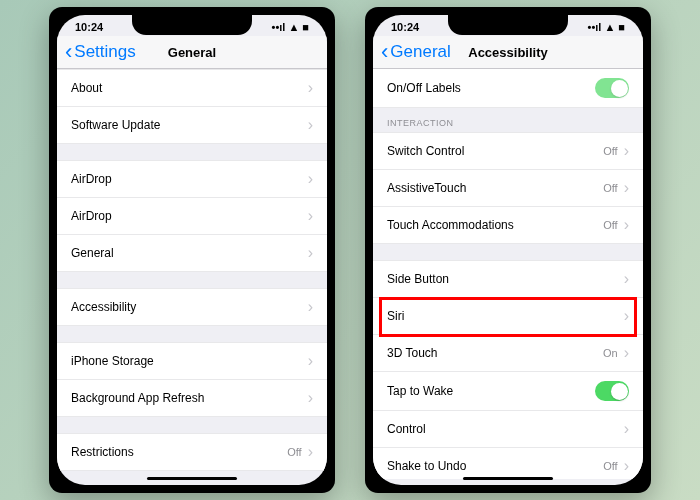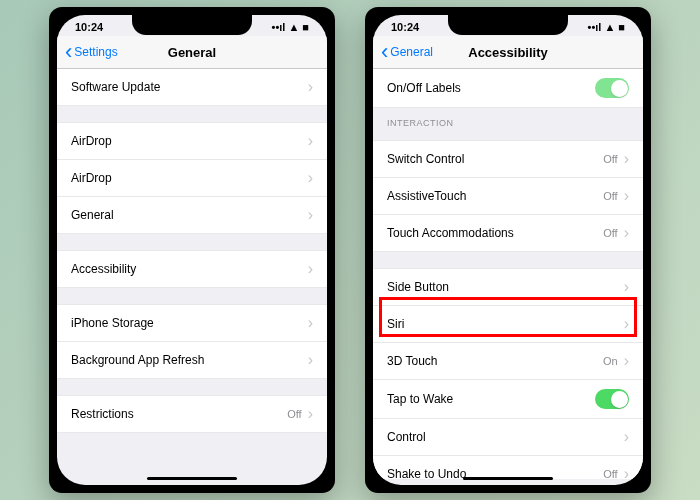--- a/index.html
+++ b/index.html
@@ -2,25 +2,25 @@
 <html><head>
 <meta charset="utf-8">
 <style>
 body{margin:0;font-family:-apple-system,Helvetica,Arial,sans-serif;background:linear-gradient(135deg,#a8c9b8,#c9dcc4);width:700px;height:500px;display:flex;justify-content:center;align-items:center;gap:30px}
 .phone{width:270px;height:470px;background:#000;border-radius:13px;padding:8px;box-shadow:0 10px 30px rgba(0,0,0,.3);position:relative}
 .screen{width:100%;height:100%;background:#efeff4;border-radius:28px;overflow:hidden;position:relative}
 .notch{position:absolute;top:0;left:50%;transform:translateX(-50%);width:120px;height:20px;background:#000;border-radius:0 0 14px 14px;z-index:10}
 .statusbar{display:flex;justify-content:space-between;padding:6px 18px 3px;font-size:11px;font-weight:600;color:#000}
 .statusbar .right{display:flex;gap:3px;align-items:center}
 .navbar{display:flex;align-items:center;justify-content:center;position:relative;height:32px;border-bottom:1px solid #c8c7cc;background:#f7f7f8}
-.back{position:absolute;left:8px;color:#007aff;font-size:12px;display:flex;align-items:center}
+.back{position:absolute;left:8px;color:#007aff;font-size:17px;display:flex;align-items:center}
 .back::before{content:"‹";font-size:22px;margin-right:2px;font-weight:300}
 .title{font-size:13px;font-weight:600}
 .content{height:calc(100% - 60px);overflow:hidden}
-.section-h{font-size:9px;color:#8e8e93;padding:10px 14px 12px;text-transform:uppercase;letter-spacing:.5px}
+.section-h{font-size:9px;color:#8e8e93;padding:10px 14px 4px;text-transform:uppercase;letter-spacing:.5px}
 .row{background:#fff;border-bottom:1px solid #e8e8ea;padding:9px 14px;display:flex;justify-content:space-between;align-items:center;font-size:12px;color:#000;position:relative}
 .row.first{border-top:1px solid #e8e8ea}
 .row .val{color:#8e8e93;font-size:11px;display:flex;align-items:center}
 .row .chev::after{content:"›";color:#c7c7cc;font-size:16px;margin-left:6px}
 .gap{height:16px}
 .toggle{width:34px;height:20px;background:#4cd964;border-radius:10px;position:relative}
 .toggle::after{content:"";position:absolute;width:17px;height:17px;background:#fff;border-radius:50%;top:1.5px;right:1.5px;box-shadow:0 1px 2px rgba(0,0,0,.2)}
 .toggle.partial{opacity:.7}
 .highlight{position:absolute;border:3px solid #ff0000;left:6px;right:6px;top:282px;height:34px;z-index:5;pointer-events:none}
 .homebar{position:absolute;bottom:5px;left:50%;transform:translateX(-50%);width:90px;height:3px;background:#000;border-radius:2px}
@@ -34,20 +34,24 @@
     <div class="notch"></div>
     <div class="statusbar">
       <span>10:24</span>
       <span class="right"><span class="sig">••ıl</span> ▲ ■</span>
     </div>
     <div class="navbar">
       <div class="back">Settings</div>
       <div class="title">General</div>
     </div>
     <div class="content" id="left-content">
+        <div class="row first">
+          <span>About</span>
+          <span class="val chev"></span>
+        </div>
         <div class="row">
           <span>Software Update</span>
           <span class="val chev"></span>
         </div>
         <div class="gap"></div>
         <div class="row first">
           <span>AirDrop</span>
           <span class="val chev"></span>
         </div>
         <div class="row">

